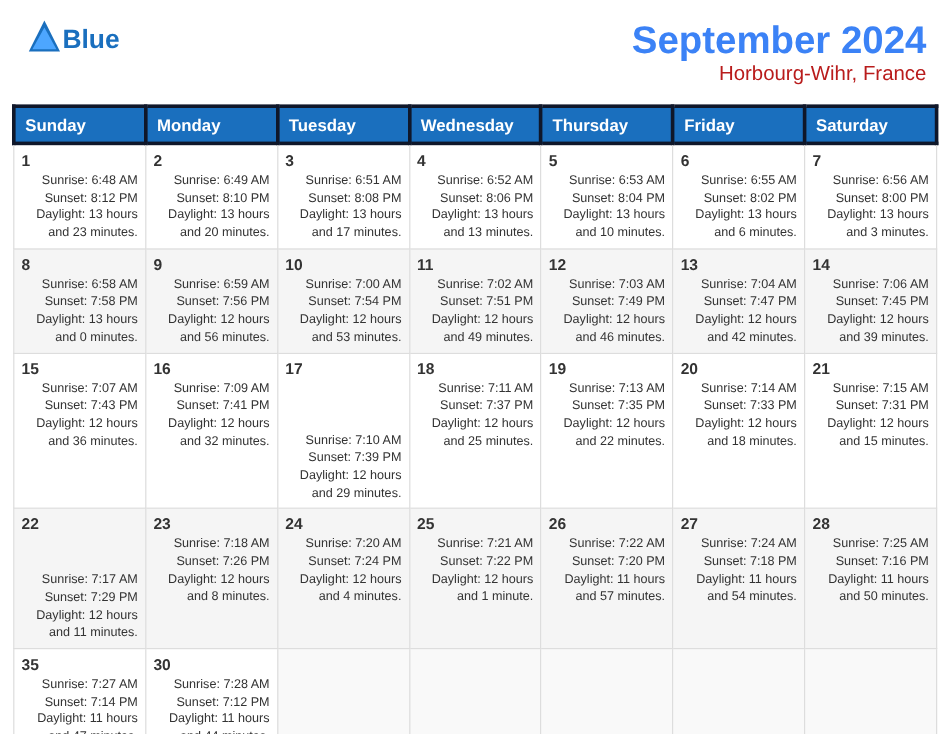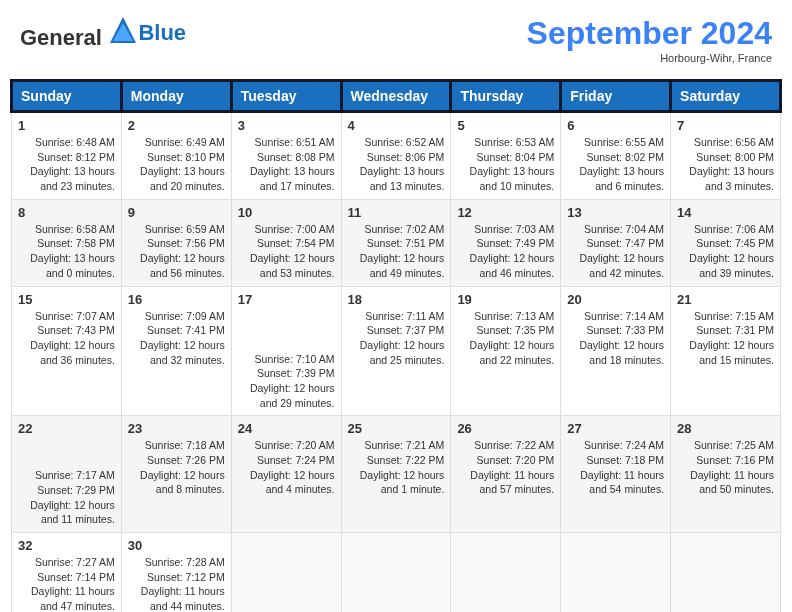--- a/index.html
+++ b/index.html
@@ -38,23 +38,23 @@
     }
     .title-area {
       text-align: right;
     }
     .title-area h1 {
       font-size: 32px;
       font-weight: bold;
       color: #3b82f6;
     }
     .title-area h2 {
-      font-size: 11px;
+      font-size: 17px;
       font-weight: normal;
-      color: #404040;
+      color: #b91c1c;
     }
     .calendar {
       width: 100%;
       border-collapse: collapse;
     }
     .calendar th {
       background-color: #1a6fbe;
       color: #fff;
       padding: 6px 8px;
       font-size: 14px;
@@ -92,21 +92,20 @@
     .empty-cell {
       background: #f9f9f9 !important;
     }
   </style>
 </head>
 <body>
 
 <div class="header-area">
   <div class="logo">
     <div>
-      <span class="logo-text-general">General</span>
       <svg class="logo-icon" viewBox="0 0 30 30" xmlns="http://www.w3.org/2000/svg">
         <polygon points="15,2 28,28 2,28" fill="#1a6fbe"></polygon>
         <polygon points="15,8 25,26 5,26" fill="#4da6ff"></polygon>
       </svg>
     </div>
     <span class="logo-text-blue">Blue</span>
   </div>
   <div class="title-area">
     <h1>September 2024</h1>
     <h2>Horbourg-Wihr, France</h2>
@@ -325,21 +324,21 @@
         <td>
           <span class="day-num">28</span>
           <div class="day-info" style="white-space: pre-line;">Sunrise: 7:25 AM
 Sunset: 7:16 PM
 Daylight: 11 hours
 and 50 minutes.</div>
         </td>
       </tr>
       <tr>
         <td>
-          <span class="day-num">32</span>
+          <span class="day-num">35</span>
           <div class="day-info" style="white-space: pre-line;">Sunrise: 7:27 AM
 Sunset: 7:14 PM
 Daylight: 11 hours
 and 47 minutes.</div>
         </td>
         <td>
           <span class="day-num">30</span>
           <div class="day-info" style="white-space: pre-line;">Sunrise: 7:28 AM
 Sunset: 7:12 PM
 Daylight: 11 hours

